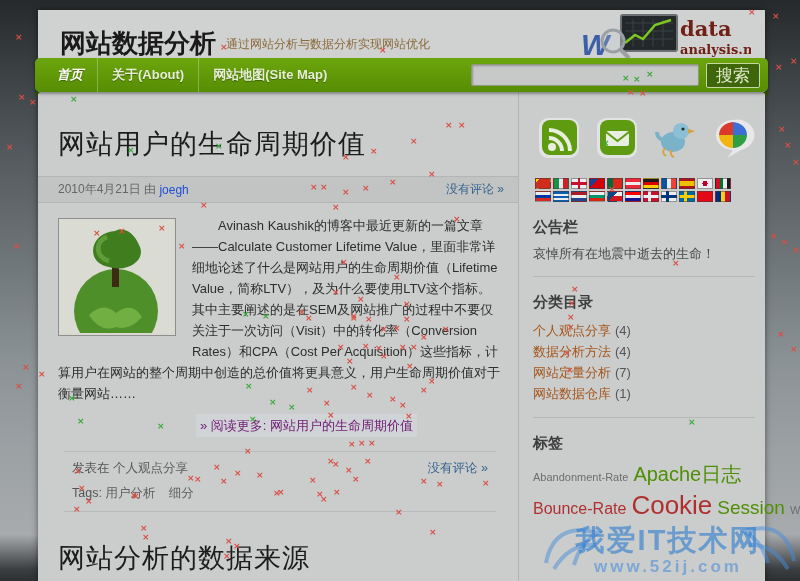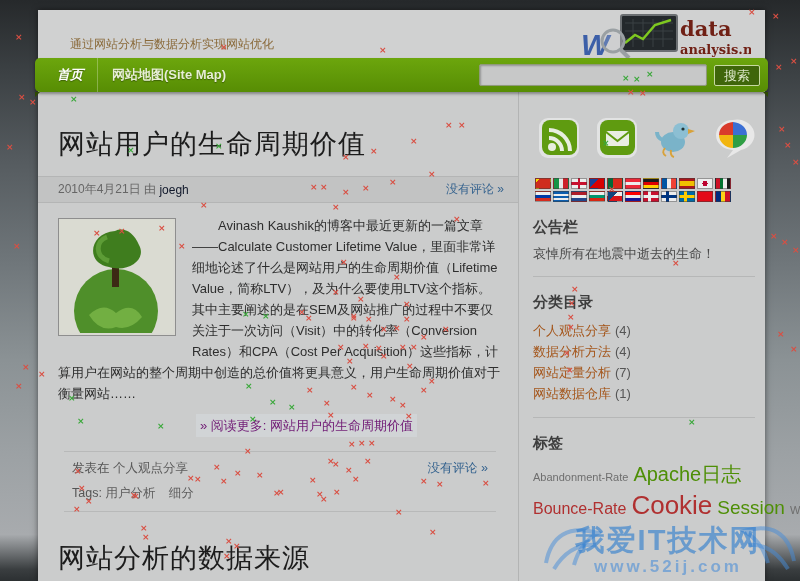--- a/index.html
+++ b/index.html
@@ -29,35 +29,35 @@
   .nav::before{left:0;border-width:5px 5px 0 0;border-color:#2e4a03 transparent transparent transparent;}
   .nav::after{right:0;border-width:0 5px 5px 0;border-color:transparent #2e4a03 transparent transparent;}
   .nav a.navitem{color:#e7eed6;font-size:13px;font-weight:bold;line-height:34px;
     padding:0 14px;border-left:1px solid rgba(255,255,255,.28);
     text-shadow:0 1px 1px rgba(0,0,0,.35);}
   .nav a.navitem:first-child{border-left:none;}
   .nav a.navitem.active{color:#ffffff;font-style:italic;}
   .searchbox{margin-left:auto;display:flex;align-items:center;}
   .searchbox input{width:222px;height:18px;background:#c7c8c8;border:1px solid #8f9a7a;
     border-radius:2px;box-shadow:inset 1px 1px 2px rgba(0,0,0,.25);}
-  .searchbox button{margin-left:7px;background:#3f660a;color:#dfe9cc;font-size:13px;
+  .searchbox button{margin-left:7px;background:#3f660a;color:#dfe9cc;font-size:17px;
     border:1px solid #c6d9a0;border-radius:2px;padding:3px 9px;line-height:1;}
 
   
   .content{display:flex;align-items:stretch;min-height:489px;}
   .main{width:517px;box-sizing:border-box;}
   .sidebar{flex:1;border-left:1px solid #b3b4b4;padding:0 10px 0 14px;box-sizing:border-box;}
 
   
   .post h2{margin:34px 18px 14px 20px;font-size:27px;font-weight:500;color:#1c1c1c;
     letter-spacing:1px;}
   .post .meta{background:#c2c3c3;border-top:1px solid #b4b5b5;border-bottom:1px solid #b4b5b5;
     padding:4px 14px 4px 20px;font-size:12px;color:#666;display:flex;align-items:center;}
   .post .meta .spacer{flex:1;}
-  .post .meta a.author{color:#0f172a;}
+  .post .meta a.author{color:#1d4ed8;}
   .post .meta a.comments{color:#34628e;font-size:12px;}
   .post .body{padding:12px 14px 0 20px;font-size:13px;color:#2e2e2e;line-height:1.62;}
   .thumb{float:left;width:116px;height:116px;border:1px solid #8e8e8e;
     margin:3px 16px 6px 0;background:#d9d9d2;}
   .thumb svg{display:block;}
   .excerpt{margin:0;text-indent:2em;}
   .readmore{display:inline-block;margin:10px 0 0 138px;color:#701a75;font-size:13px;
     background:rgba(215,219,223,.55);padding:1px 4px;}
   .postfooter{clear:both;margin:14px 8px 0 6px;border-top:1px solid #b8b9b9;
     border-bottom:1px solid #b8b9b9;padding:6px 8px 8px 8px;font-size:12.5px;color:#555;}
@@ -98,20 +98,21 @@
   .watermark .wm2{font-size:17px;font-weight:bold;letter-spacing:3px;
     color:rgba(70,140,215,.58);}
   .wings{position:absolute;right:0;bottom:0;z-index:54;pointer-events:none;}
 </style>
 </head>
 <body>
 
 <div class="page">
 
   <div class="site-header">
+    <h1 class="site-title">网站数据分析</h1>
     <p class="site-subtitle">通过网站分析与数据分析实现网站优化</p>
     <div class="logo">
       <svg width="170" height="50" viewBox="0 0 170 50">
         <g>
           <rect x="40" y="2" width="56" height="36" rx="2" fill="#23282b" stroke="#6b6f72" stroke-width="2"></rect>
           <path d="M44 10 H92 M44 18 H92 M44 26 H92 M52 6 V34 M62 6 V34 M72 6 V34 M82 6 V34" stroke="#3a4145" stroke-width="1"></path>
           <polyline points="44,30 54,22 62,26 74,12 90,7" fill="none" stroke="#7ec820" stroke-width="2.5"></polyline>
         </g>
         <text x="0" y="42" font-family="Liberation Sans, sans-serif" font-size="30" font-weight="bold" font-style="italic" fill="#3c5fa8">W</text>
         <g>
@@ -119,20 +120,21 @@
           <line x1="40" y1="37" x2="48" y2="45" stroke="#9aa0a3" stroke-width="4"></line>
         </g>
         <text x="99" y="23" font-family="DejaVu Serif, serif" font-size="21" font-weight="bold" fill="#702015">data</text>
         <text x="99" y="41" font-family="DejaVu Serif, serif" font-size="13" font-weight="bold" fill="#702015">analysis.net</text>
       </svg>
     </div>
   </div>
 
   <div class="nav">
     <a class="navitem active" href="#">首页</a>
+    <a class="navitem" href="#">关于(About)</a>
     <a class="navitem" href="#">网站地图(Site Map)</a>
     <div class="searchbox">
       <input type="text" value="" style="">
       <button>搜索</button>
     </div>
   </div>
 
   <div class="content">
     <div class="main">
 

